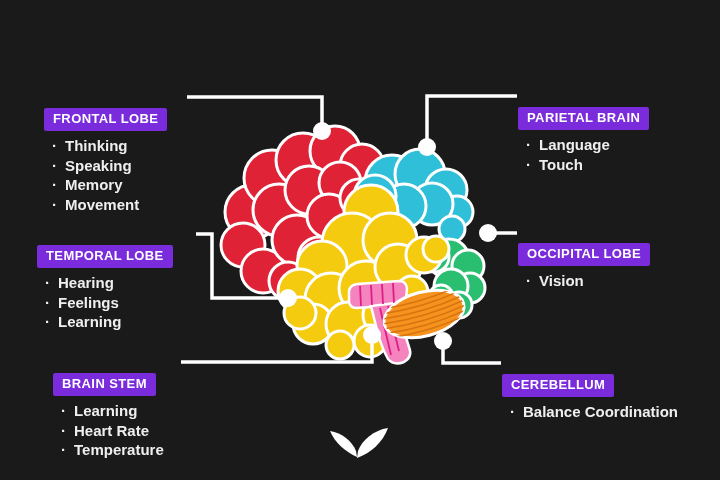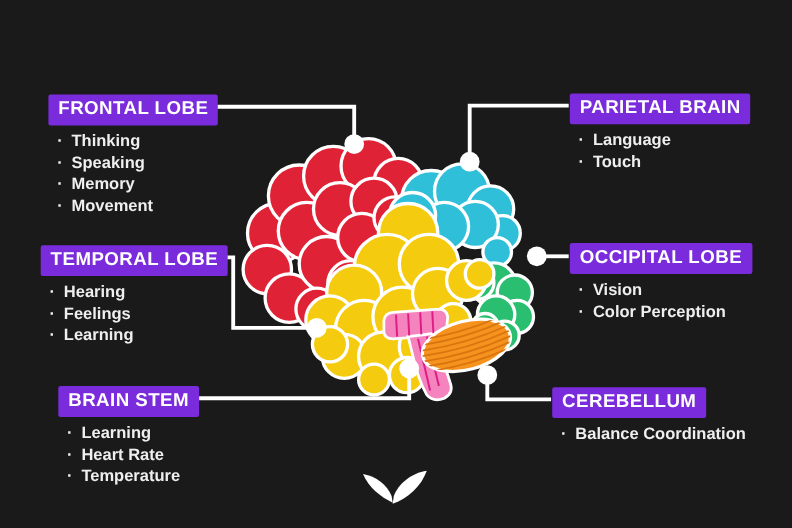--- a/index.html
+++ b/index.html
@@ -15,22 +15,22 @@
     background:var(--c-background);
     font-family:"Liberation Sans","DejaVu Sans",sans-serif;
   }
   .stage{position:relative;width:720px;height:480px;background:var(--c-background);}
   .art{position:absolute;left:0;top:0;width:720px;height:480px;}
   .section{position:absolute;}
   .tag{
     display:inline-block;
     background:var(--c-label-background);
     color:var(--c-label-text);
-    font-size:17px;font-weight:800;letter-spacing:.4px;
-    padding:3px 9px 5px 9px;border-radius:2px;white-space:nowrap;
+    font-size:13px;font-weight:800;letter-spacing:.4px;
+    padding:3px 9px 5px 9px;border-radius:2px;white-space:nowrap;margin-top:22px;
   }
   ul.items{
     list-style:none;margin:5px 0 0 0;padding:0 0 0 8px;
   }
   ul.items li{
     color:var(--c-item-text);font-size:15px;font-weight:bold;
     line-height:19.5px;white-space:nowrap;
   }
   ul.items li::before{
     content:"·";font-weight:800;margin-right:8px;color:var(--c-item-text);
@@ -192,21 +192,20 @@
     <ul class="items">
       <li>Language</li>
       <li>Touch</li>
     </ul>
   </div>
 
   <div class="section" style="left:518px;top:221px">
     <div class="tag">OCCIPITAL LOBE</div>
     <ul class="items">
       <li>Vision</li>
-      <li>Color Perception</li>
     </ul>
   </div>
 
   <div class="section" style="left:502px;top:352px">
     <div class="tag">CEREBELLUM</div>
     <ul class="items">
       <li>Balance Coordination</li>
     </ul>
   </div>
 

